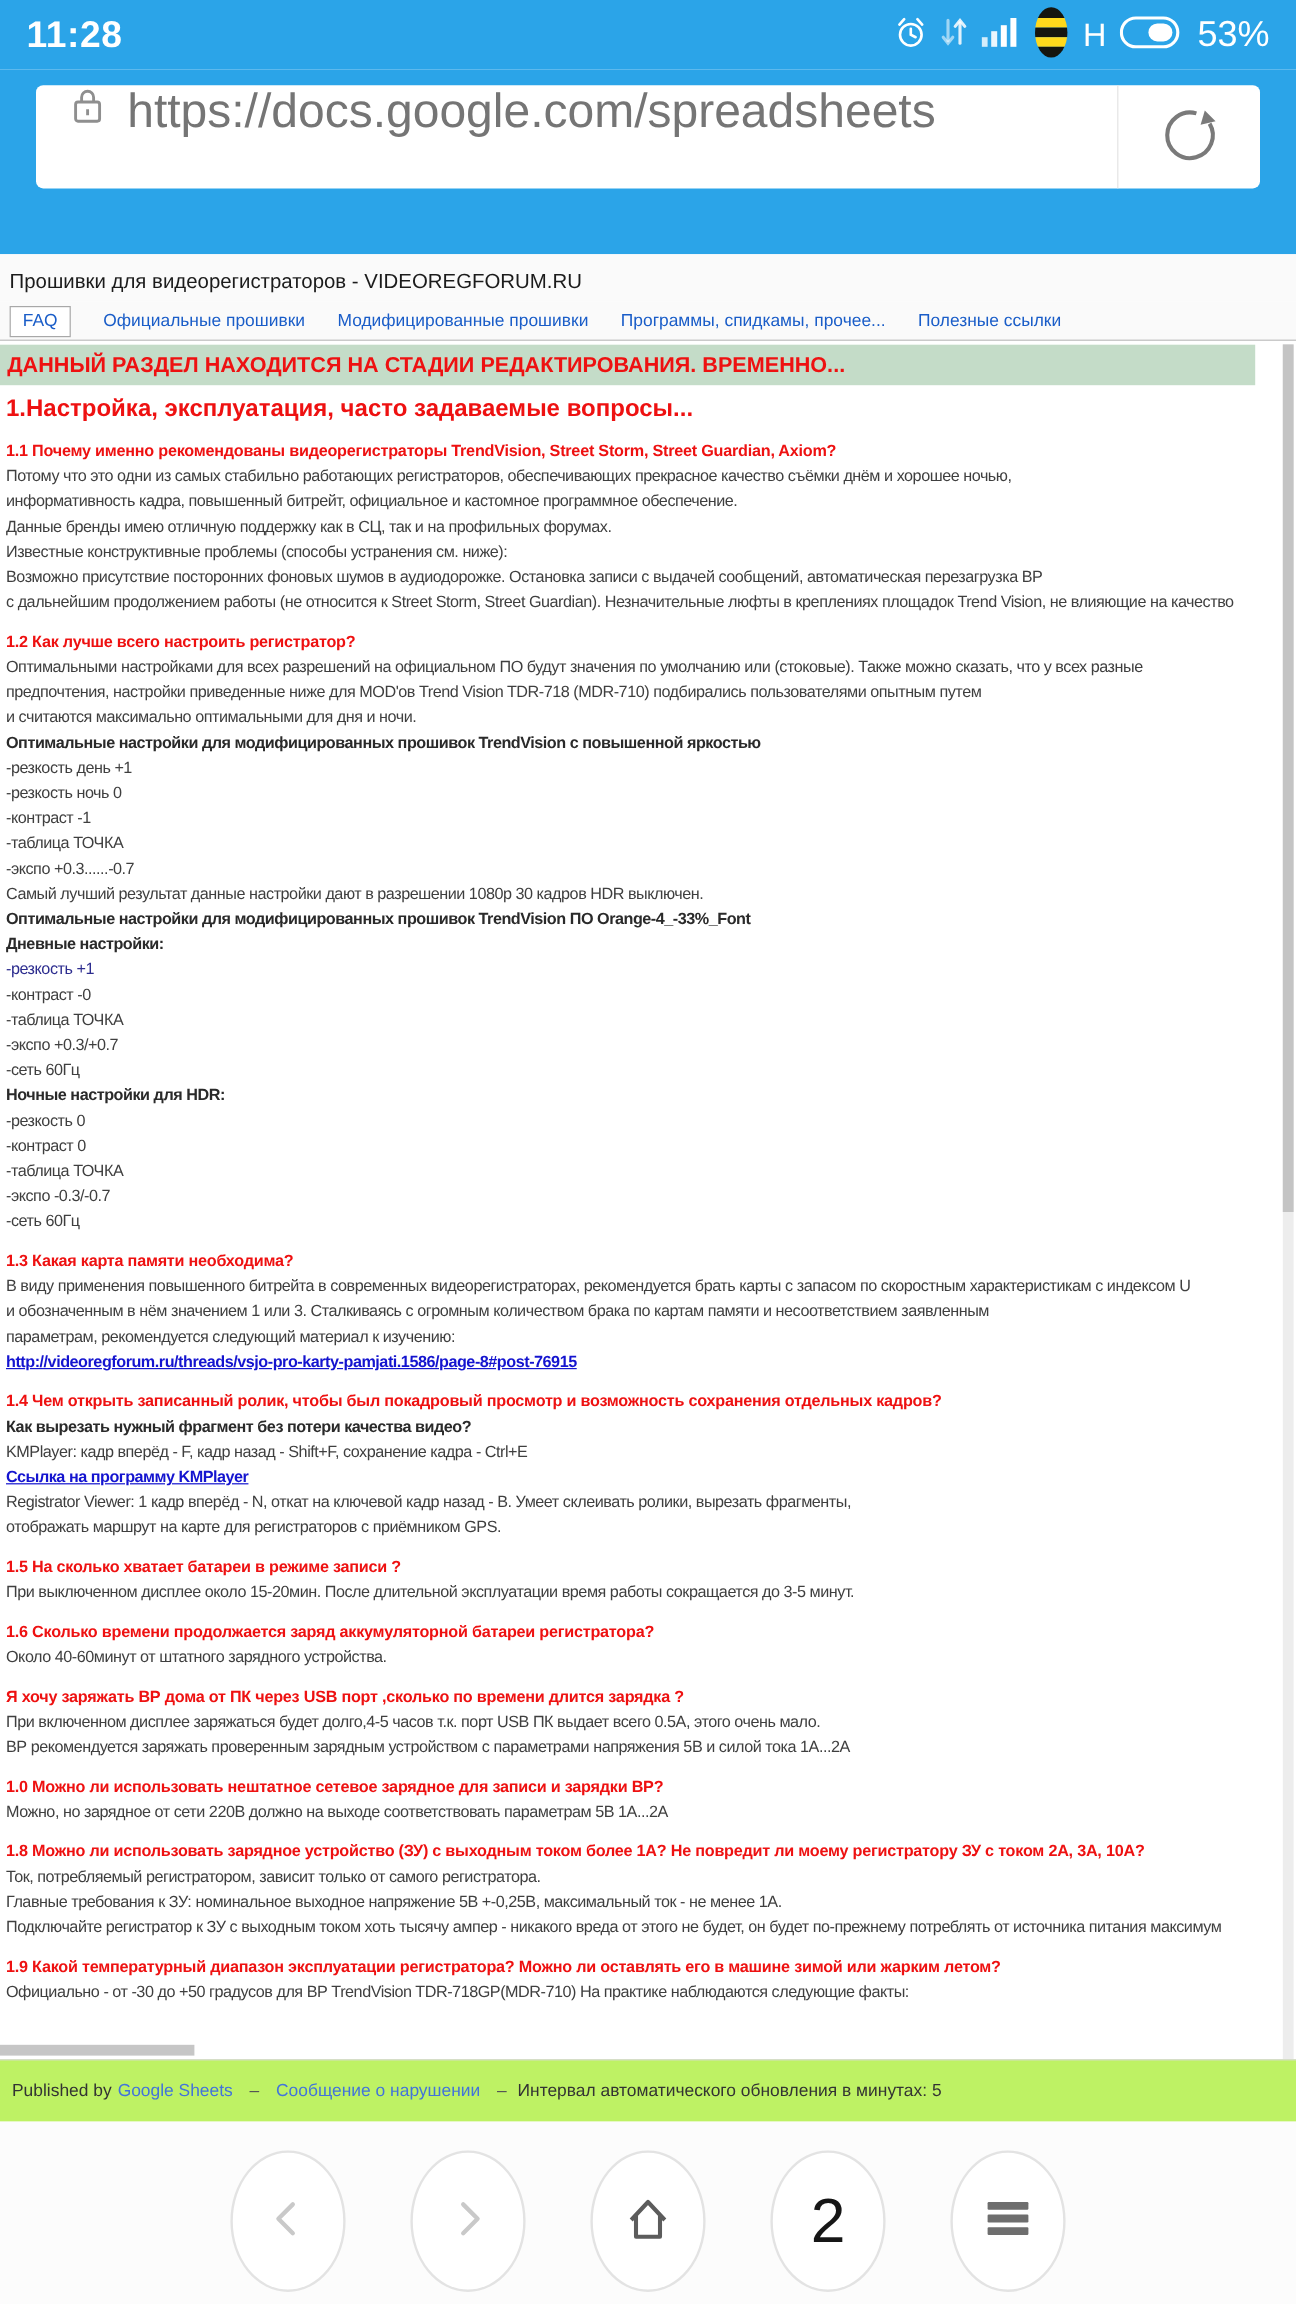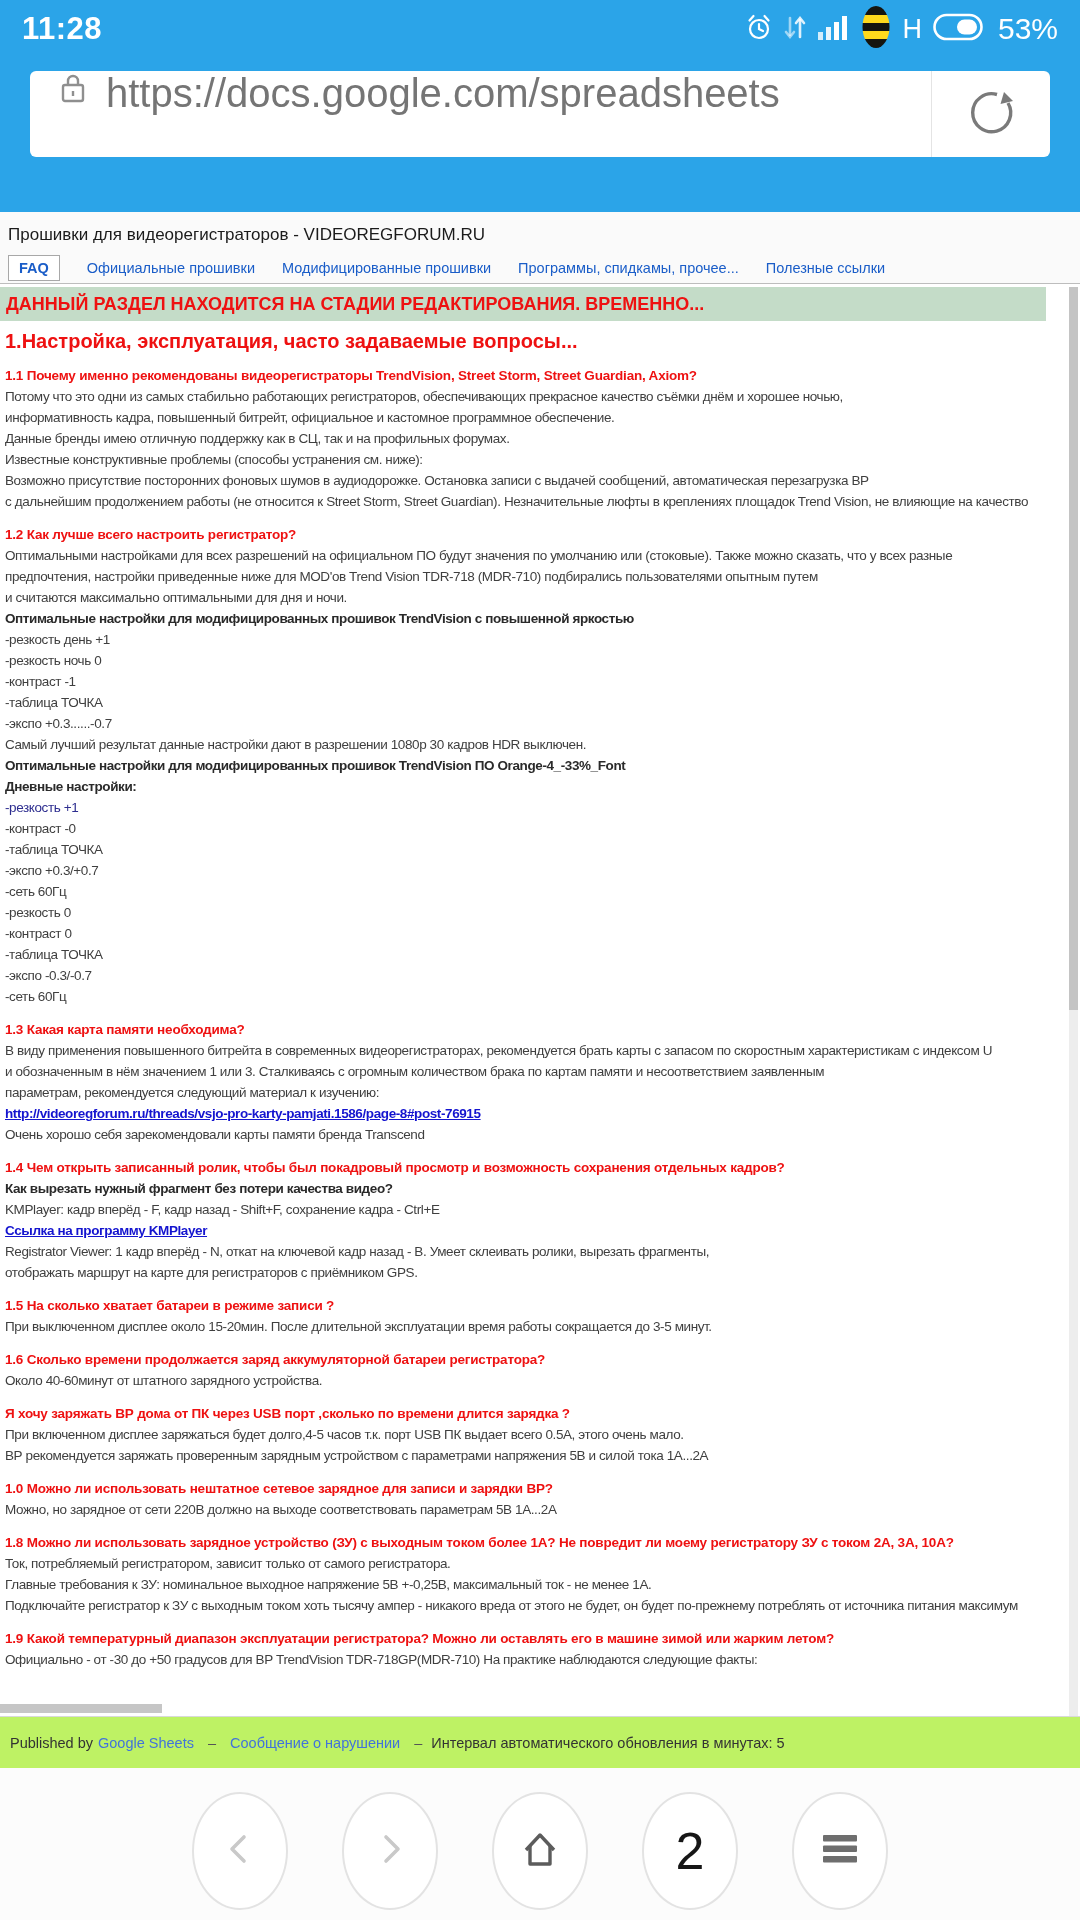--- a/index.html
+++ b/index.html
@@ -22,21 +22,21 @@
   .url-text{flex:1;font-size:40px;color:#757575;white-space:nowrap;overflow:hidden;margin-left:20px;}
   .url-div{width:1px;height:86px;background:#e4e4e4;}
   .reloadbtn{width:118px;height:86px;display:flex;align-items:center;justify-content:center;cursor:pointer;}
 
   
   .webview{position:absolute;left:0;top:212px;width:1080px;height:1708px;background:#fff;}
   .site-title{background:#fafafa;padding:13px 0 2px 8px;font-size:17px;color:#1b1b1b;height:24px;white-space:nowrap;}
   .tabbar{background:#fafafa;display:flex;align-items:center;gap:27px;padding:2px 0 0 8px;height:33px;
           border-bottom:1px solid #bdbdbd;box-sizing:border-box;}
   .tab{font-size:14.5px;color:#1a5dc8;white-space:nowrap;cursor:pointer;}
-  .tab.active{background:#fff;border:1px solid #a8a8a8;padding:4px 10px;font-weight:bold;color:#1a5dc8;}
+  .tab.active{background:#fff;border:1px solid #a8a8a8;padding:4px 10px;font-weight:normal;color:#1a5dc8;}
 
   .content{position:absolute;left:0;top:75px;width:1072px;height:1418px;overflow:hidden;background:#fff;}
   .banner{height:34px;background:#c4dcc8;margin-right:26px;}
   .banner span{display:inline-block;line-height:34px;padding-left:6px;font-size:18px;font-weight:bold;color:#ee1111;white-space:nowrap;}
   .h1{margin:9px 0 0 5px;font-size:20px;font-weight:bold;color:#ee1111;white-space:nowrap;}
   .sec-h{margin-top:12px;height:21px;line-height:21px;font-size:13.5px;font-weight:bold;color:#ee1111;
          padding-left:5px;white-space:nowrap;letter-spacing:-0.2px;}
   .ln{height:21px;line-height:21px;font-size:13.5px;color:#3f3f3f;padding-left:5px;white-space:nowrap;letter-spacing:-0.4px;}
   .ln.b{font-weight:bold;color:#2a2a2a;}
   .ln.l{color:#1414cf;font-weight:bold;text-decoration:underline;cursor:pointer;}
@@ -184,31 +184,31 @@
           <div class="ln">-таблица ТОЧКА</div>
           <div class="ln">-экспо +0.3......-0.7</div>
           <div class="ln">Самый лучший результат данные настройки дают в разрешении 1080p 30 кадров HDR выключен.</div>
           <div class="ln b">Оптимальные настройки для модифицированных прошивок TrendVision ПО Orange-4_-33%_Font</div>
           <div class="ln b">Дневные настройки:</div>
           <div class="ln n">-резкость +1</div>
           <div class="ln">-контраст -0</div>
           <div class="ln">-таблица ТОЧКА</div>
           <div class="ln">-экспо +0.3/+0.7</div>
           <div class="ln">-сеть 60Гц</div>
+          <div class="ln b">Ночные настройки для HDR:</div>
           <div class="ln">-резкость 0</div>
           <div class="ln">-контраст 0</div>
           <div class="ln">-таблица ТОЧКА</div>
           <div class="ln">-экспо -0.3/-0.7</div>
           <div class="ln">-сеть 60Гц</div>
           <div class="sec-h">1.3 Какая карта памяти необходима?</div>
           <div class="ln">В виду применения повышенного битрейта в современных видеорегистраторах, рекомендуется брать карты с запасом по скоростным характеристикам с индексом U</div>
           <div class="ln">и обозначенным в нём значением 1 или 3. Сталкиваясь с огромным количеством брака по картам памяти и несоответствием заявленным</div>
           <div class="ln">параметрам, рекомендуется следующий материал к изучению:</div>
           <div class="ln l">http://videoregforum.ru/threads/vsjo-pro-karty-pamjati.1586/page-8#post-76915</div>
-          <div class="ln">Очень хорошо себя зарекомендовали карты памяти бренда Transcend</div>
           <div class="sec-h">1.4 Чем открыть записанный ролик, чтобы был покадровый просмотр и возможность сохранения отдельных кадров?</div>
           <div class="ln b">Как вырезать нужный фрагмент без потери качества видео?</div>
           <div class="ln">KMPlayer: кадр вперёд - F, кадр назад - Shift+F, сохранение кадра - Ctrl+E</div>
           <div class="ln l">Ссылка на программу KMPlayer</div>
           <div class="ln">Registrator Viewer: 1 кадр вперёд - N, откат на ключевой кадр назад - B. Умеет склеивать ролики, вырезать фрагменты,</div>
           <div class="ln">отображать маршрут на карте для регистраторов с приёмником GPS.</div>
           <div class="sec-h">1.5 На сколько хватает батареи в режиме записи ?</div>
           <div class="ln">При выключенном дисплее около 15-20мин. После длительной эксплуатации время работы сокращается до 3-5 минут.</div>
           <div class="sec-h">1.6 Сколько времени продолжается заряд аккумуляторной батареи регистратора?</div>
           <div class="ln">Около 40-60минут от штатного зарядного устройства.</div>

